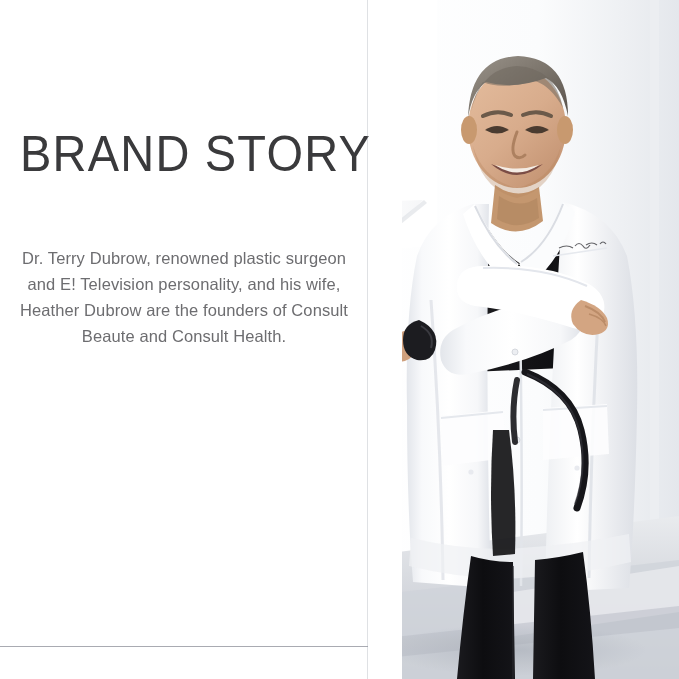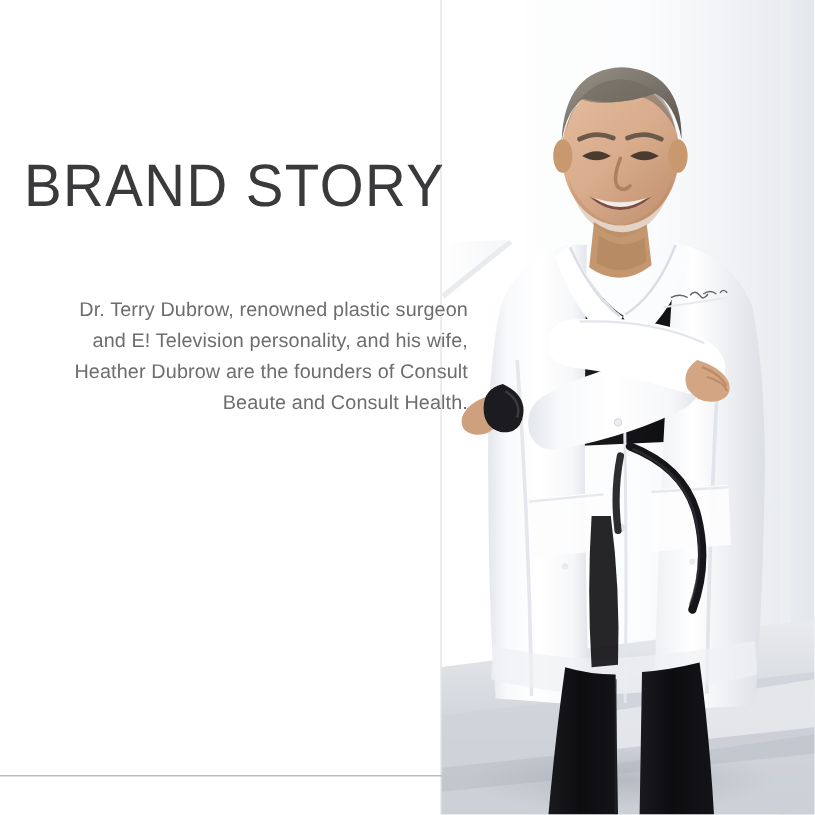--- a/index.html
+++ b/index.html
@@ -21,20 +21,21 @@
 
   
   .text-column {
     position: absolute;
     left: 0;
     top: 0;
     width: 368px;
     height: 679px;
     background: #ffffff;
     z-index: 5;
+    padding-left: 34px;
   }
 
   .page-title {
     position: absolute;
     left: 20px;
     top: 98px;
     font-family: "Liberation Sans", sans-serif;
     font-size: 47px;
     font-weight: 300;
     letter-spacing: 1.2px;
@@ -43,28 +44,27 @@
     line-height: 1;
     transform: scale(1.0, 1.06);
     transform-origin: left top;
   }
 
   .body-copy {
     position: absolute;
     left: 14px;
     top: 245px;
     width: 340px;
-    text-align: right;
+    text-align: center;
     color: #6d6d70;
     font-family: "Liberation Sans", sans-serif;
     font-size: 16.5px;
     font-weight: 300;
     line-height: 26px;
     letter-spacing: 0.1px;
-    margin-left: 36px;
   }
   .body-copy p {
     margin: 0;
   }
   .body-copy p + p {
     margin-top: 26px;
   }
 
   .bottom-divider {
     position: absolute;

